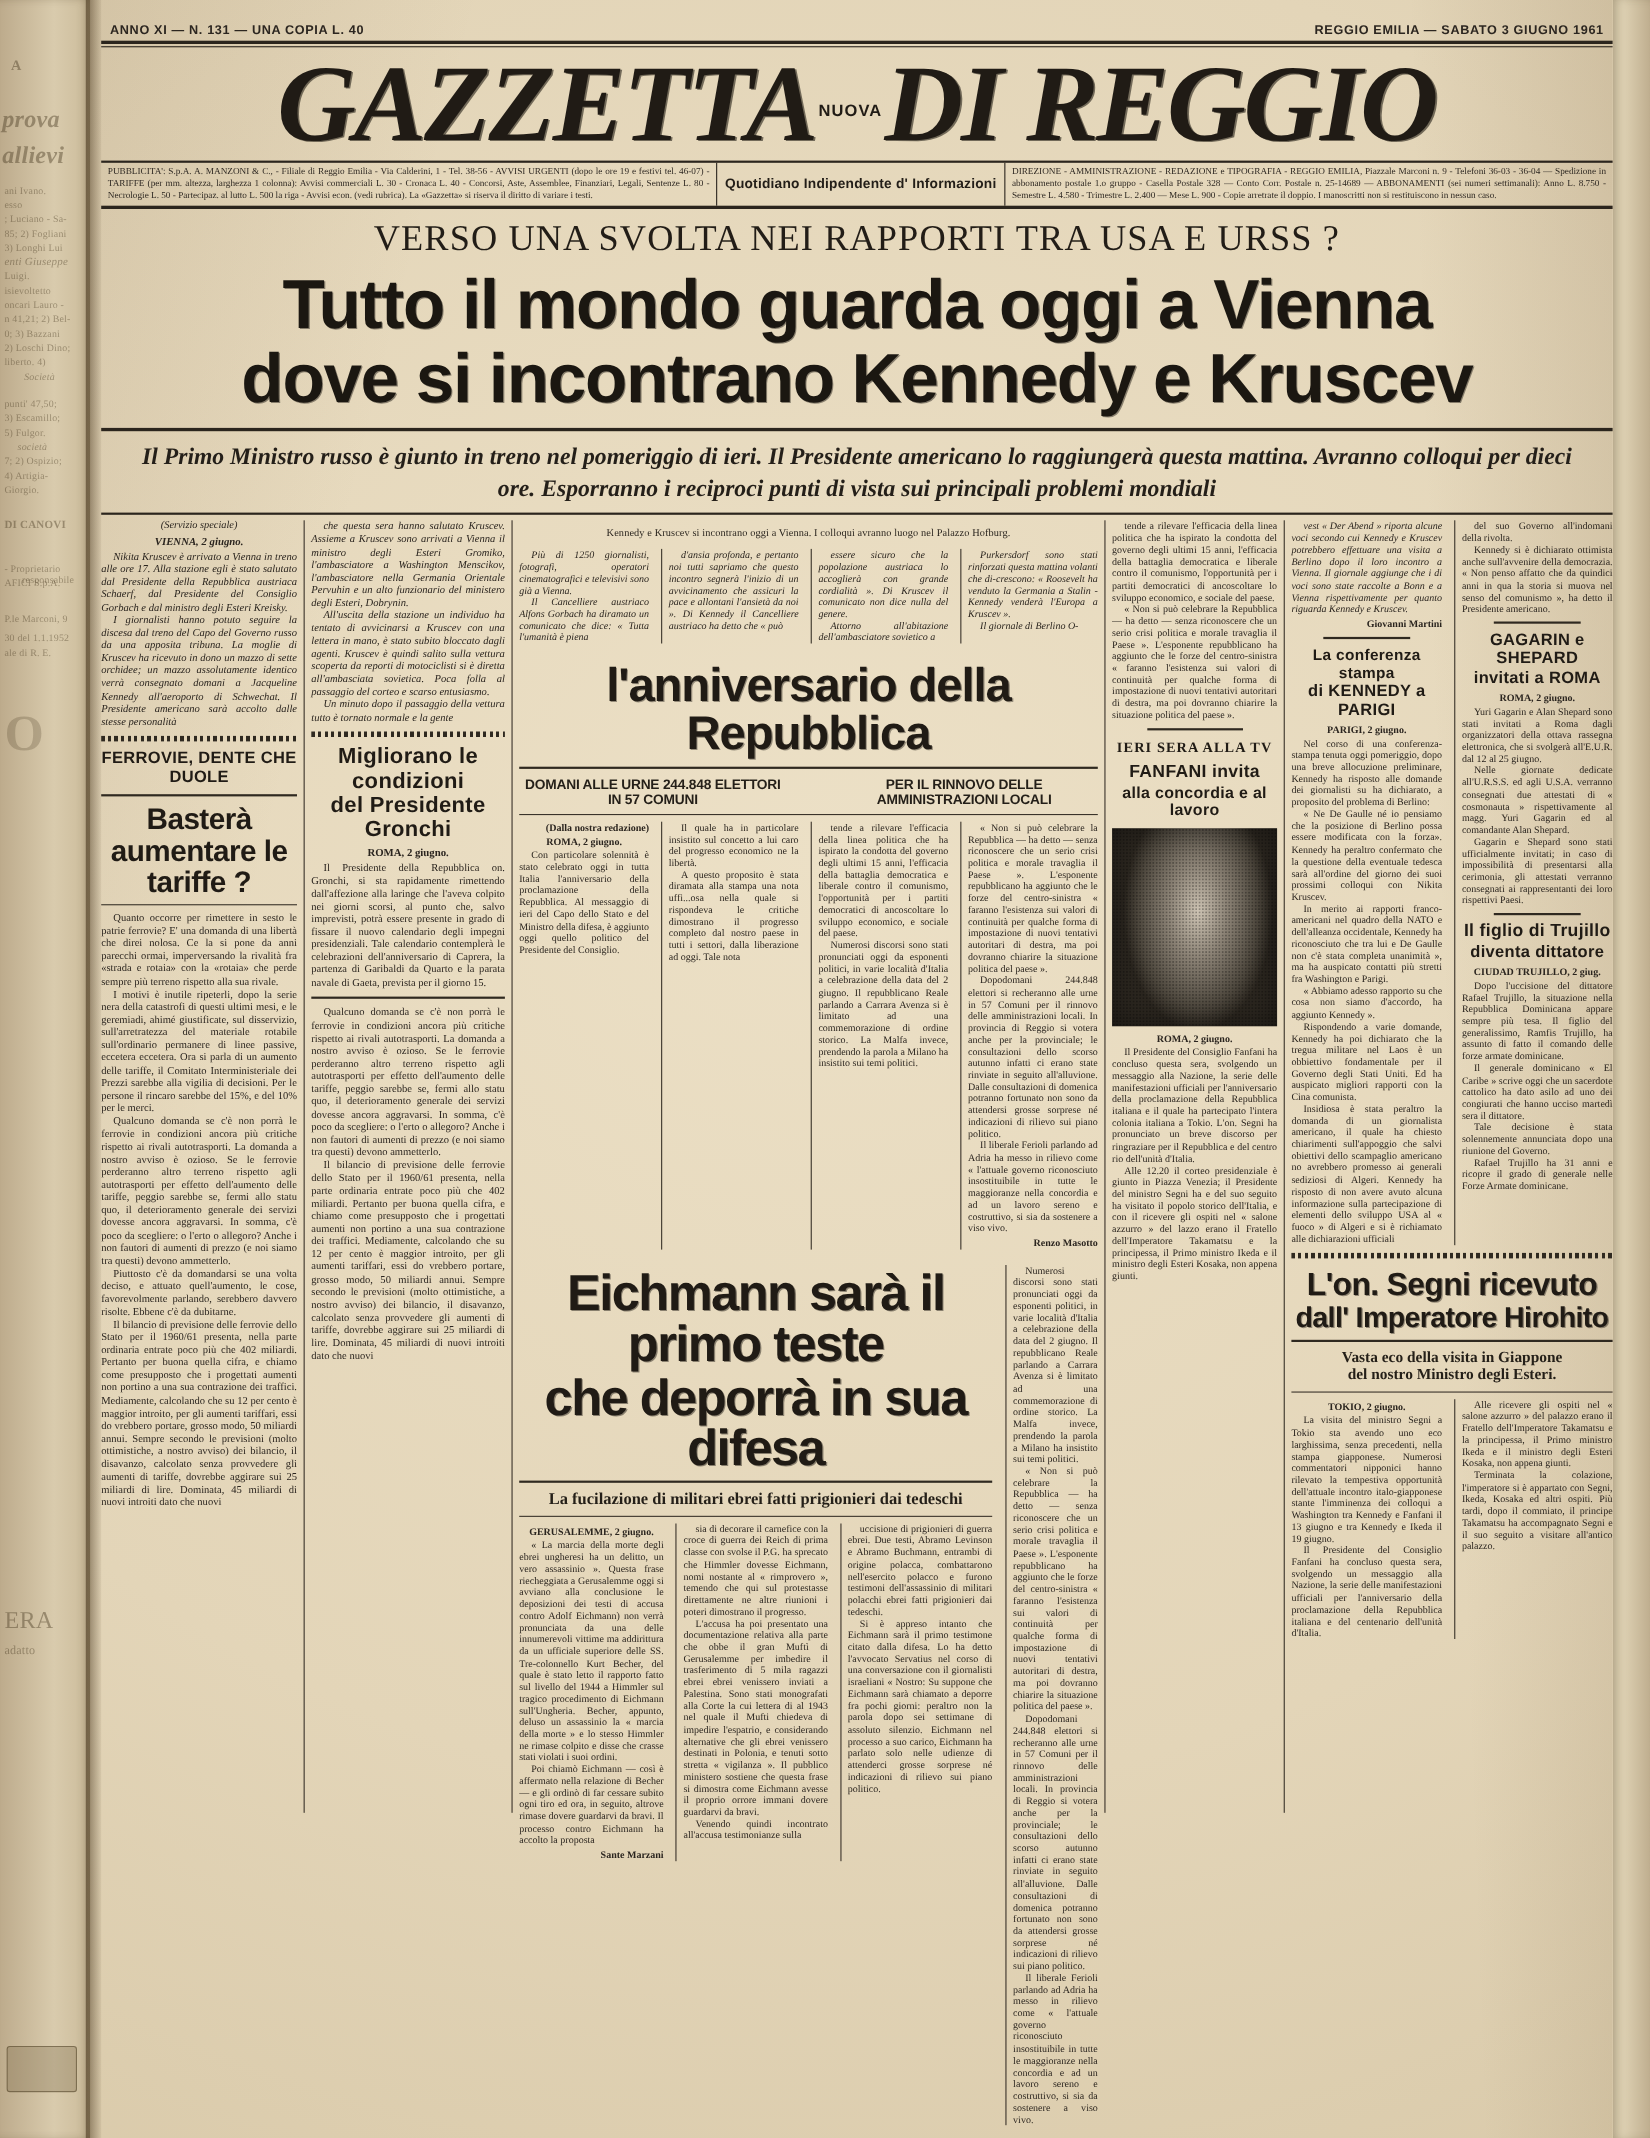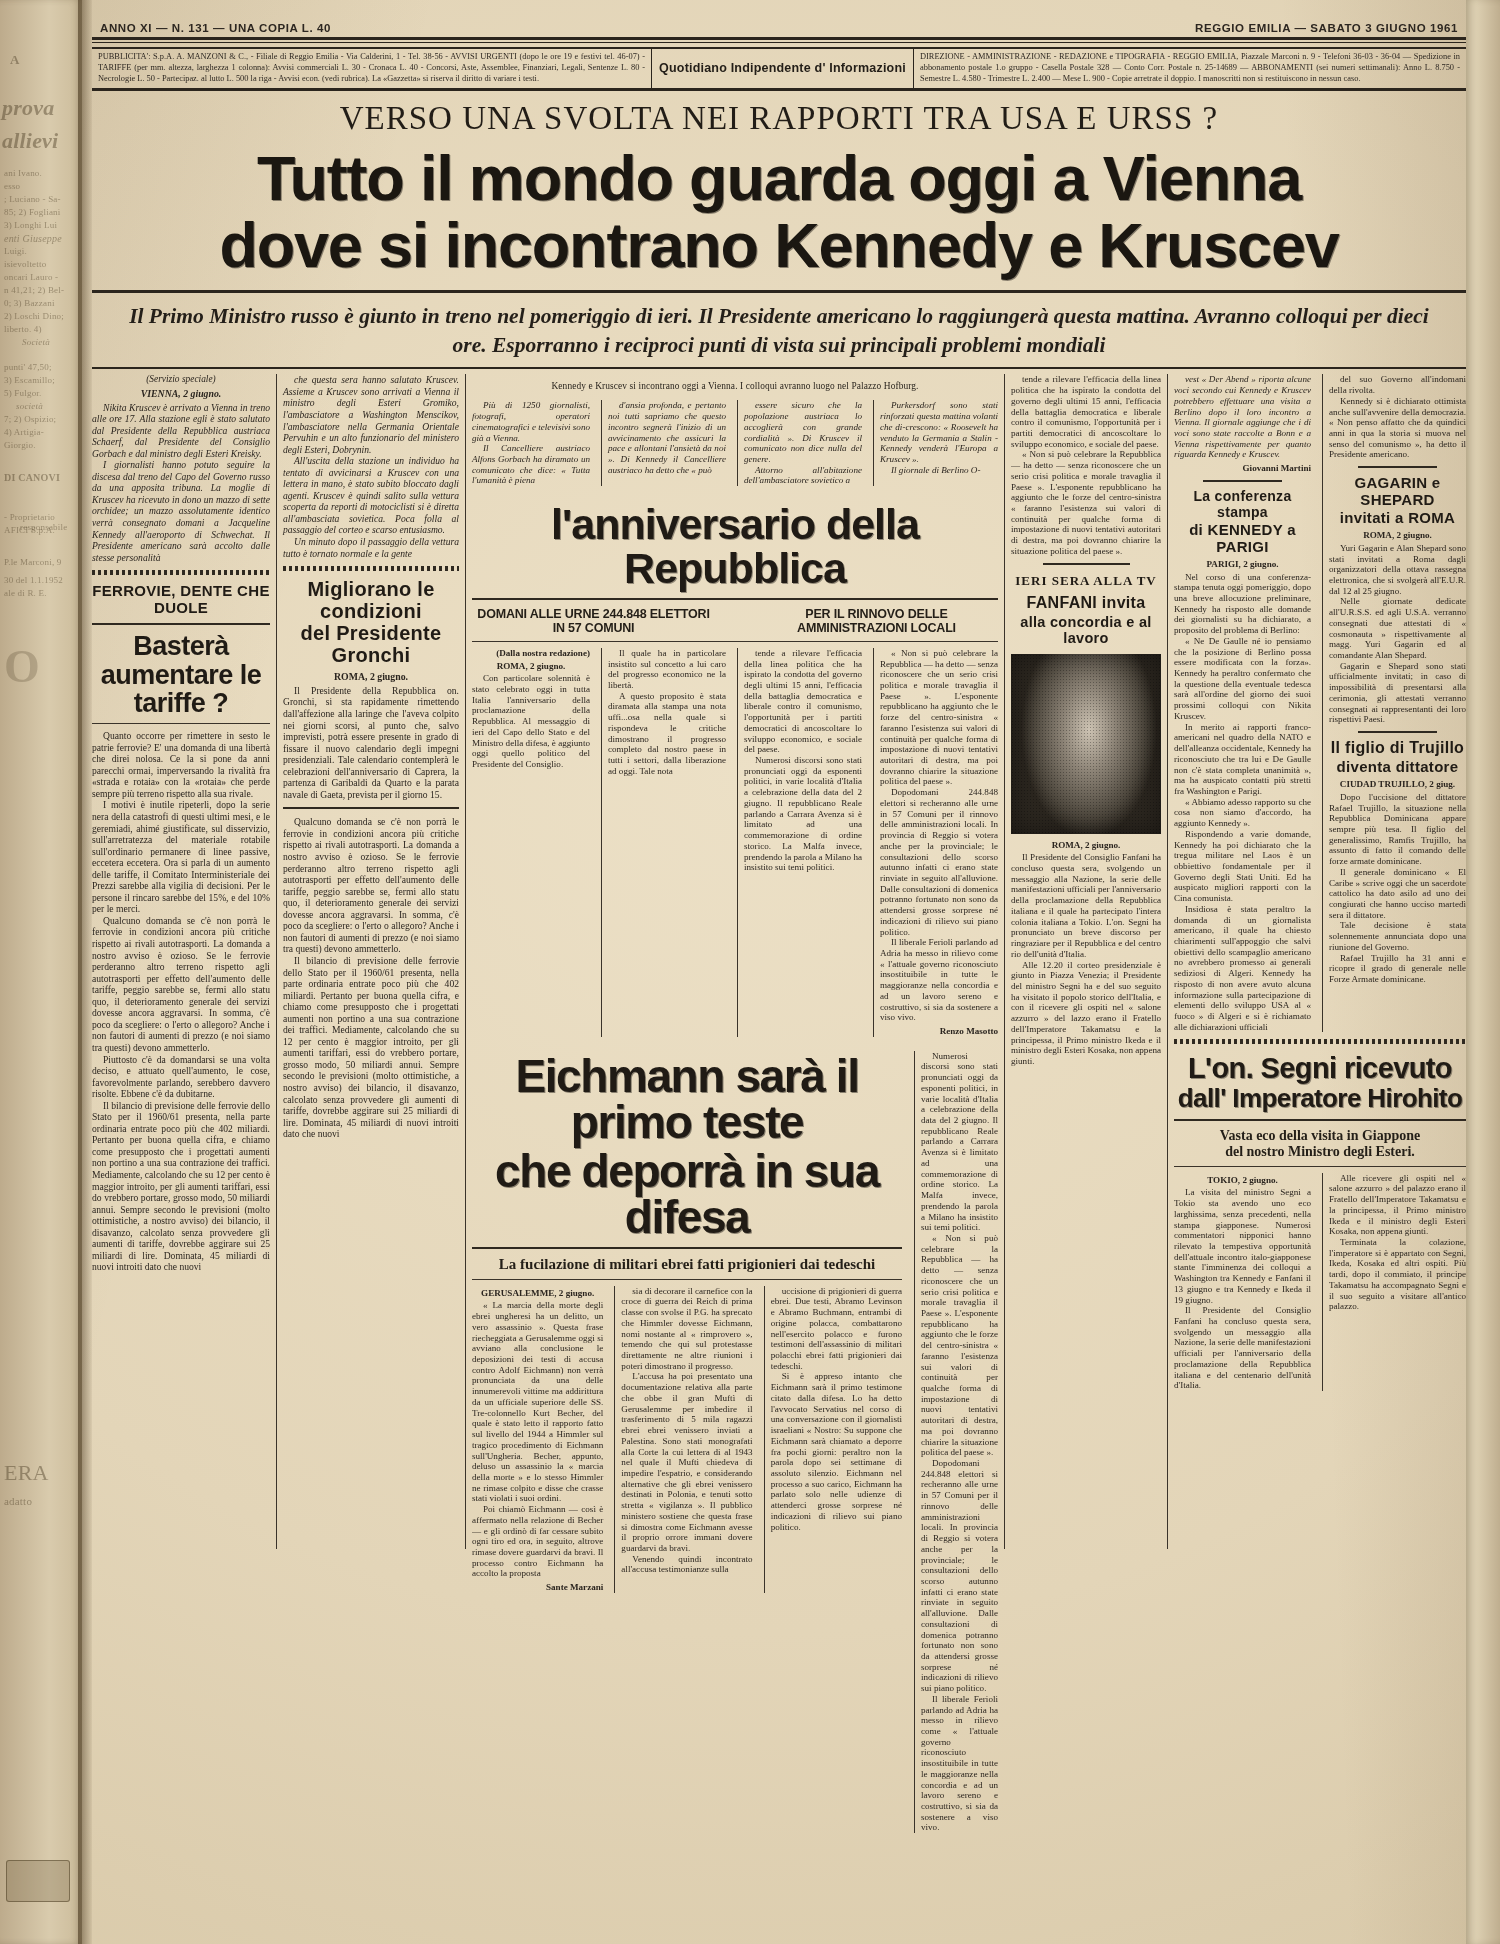--- a/index.html
+++ b/index.html
@@ -174,20 +174,25 @@
 
   <div id="sheet">
 
     <div id="folio">
       <span>ANNO XI — N. 131 — UNA COPIA L. 40</span>
       <span>REGGIO EMILIA — SABATO 3 GIUGNO 1961</span>
     </div>
     <div id="folio-rule"></div>
     <div id="folio-rule2"></div>
 
+    <div id="masthead">
+      <div id="mast-title">
+        <span>GAZZETTA</span><span class="nuova">NUOVA</span><span>DI REGGIO</span>
+      </div>
+    </div>
 
     <div id="imprint">
       <div class="col c1">
         <div class="fineprint">PUBBLICITA': S.p.A. A. MANZONI &amp; C., - Filiale di Reggio Emilia - Via Calderini, 1 - Tel. 38-56 - AVVISI URGENTI (dopo le ore 19 e festivi tel. 46-07) - TARIFFE (per mm. altezza, larghezza 1 colonna): Avvisi commerciali L. 30 - Cronaca L. 40 - Concorsi, Aste, Assemblee, Finanziari, Legali, Sentenze L. 80 - Necrologie L. 50 - Partecipaz. al lutto L. 500 la riga - Avvisi econ. (vedi rubrica). La «Gazzetta» si riserva il diritto di variare i testi.</div>
       </div>
       <div class="col c2">
         <div id="tagline">Quotidiano Indipendente d' Informazioni</div>
       </div>
       <div class="col c3">
         <div class="fineprint">DIREZIONE - AMMINISTRAZIONE - REDAZIONE e TIPOGRAFIA - REGGIO EMILIA, Piazzale Marconi n. 9 - Telefoni 36-03 - 36-04 — Spedizione in abbonamento postale 1.o gruppo - Casella Postale 328 — Conto Corr. Postale n. 25-14689 — ABBONAMENTI (sei numeri settimanali): Anno L. 8.750 - Semestre L. 4.580 - Trimestre L. 2.400 — Mese L. 900 - Copie arretrate il doppio. I manoscritti non si restituiscono in nessun caso.</div>

